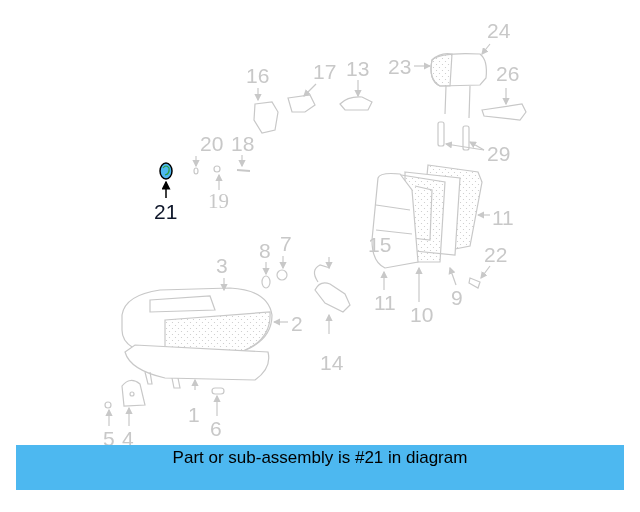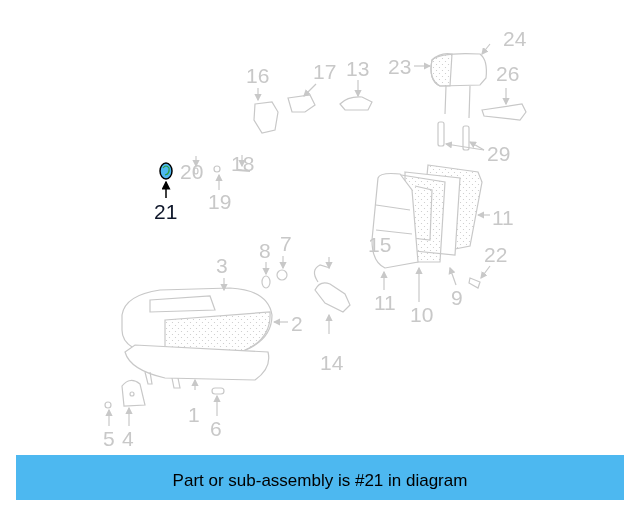--- a/index.html
+++ b/index.html
@@ -1,20 +1,20 @@
 <!DOCTYPE html>
 <html><head>
 <meta charset="utf-8">
 <style>
   html, body { margin: 0; padding: 0; background: #ffffff; }
   body { width: 640px; height: 512px; position: relative; overflow: hidden; font-family: "Liberation Sans", sans-serif; }
   #diagram { position: absolute; left: 0; top: 0; width: 640px; height: 512px; }
   .callout { position: absolute; font-family: "Liberation Sans", sans-serif; font-size: 21px; color: #c8c8c8; line-height: 1; }
   .callout.active { color: #0f172a; }
-  #banner { position: absolute; left: 16px; top: 455px; width: 608px; height: 45px; background: #4db8f0; text-align: center; color: #000; font-size: 17px; line-height: 20px; padding-top: 16px; box-sizing: border-box; }
+  #banner { position: absolute; left: 16px; top: 445px; width: 608px; height: 45px; background: #4db8f0; text-align: center; color: #000; font-size: 17px; line-height: 20px; padding-top: 3px; box-sizing: border-box; }
   #banner div { white-space: nowrap; }
 </style>
 </head>
 <body>
 
 <svg id="diagram" viewBox="0 0 640 512" xmlns="http://www.w3.org/2000/svg">
   <defs>
     <pattern id="dots" width="6" height="6" patternUnits="userSpaceOnUse">
       <circle cx="1.5" cy="1.5" r="0.6" fill="#c8c8c8"></circle>
       <circle cx="4.5" cy="4.5" r="0.6" fill="#c8c8c8"></circle>
@@ -128,26 +128,26 @@
     <span class="callout" style="left: 259px; top: 240px;">8</span>
     <span class="callout" style="left: 451px; top: 287px;">9</span>
     <span class="callout" style="left: 410px; top: 304px;">10</span>
     <span class="callout" style="left: 374px; top: 292px;">11</span>
     <span class="callout" style="left: 492px; top: 207px;">11</span>
     <span class="callout" style="left: 346px; top: 58px;">13</span>
     <span class="callout" style="left: 320px; top: 352px;">14</span>
     <span class="callout" style="left: 320px; top: 234px; margin-left: 48px;">15</span>
     <span class="callout" style="left: 246px; top: 65px;">16</span>
     <span class="callout" style="left: 313px; top: 61px;">17</span>
-    <span class="callout" style="left: 231px; top: 133px; margin-top: 20px;">18</span>
-    <span class="callout" style="left: 208px; top: 191px;">19</span>
-    <span class="callout" style="left: 180px; top: 133px; margin-top: 28px;">20</span>
+    <span class="callout" style="left: 231px; top: 133px;">18</span>
+    <span class="callout" style="left: 208px; top: 191px; font-family: Liberation Serif, serif;">19</span>
+    <span class="callout" style="left: 200px; top: 133px;">20</span>
     <span class="callout active" style="left: 154px; top: 201px;">21</span>
     <span class="callout" style="left: 484px; top: 244px;">22</span>
     <span class="callout" style="left: 388px; top: 56px; text-align: right;">23</span>
-    <span class="callout" style="left: 487px; top: 28px; margin-left: 16px;">24</span>
+    <span class="callout" style="left: 487px; top: 20px;">24</span>
     <span class="callout" style="left: 487px; top: 143px;">29</span>
     <span class="callout" style="left: 496px; top: 63px;">26</span>
   </div>
 
 <div id="banner">
   <div>Part or sub-assembly is #21 in diagram</div>
 </div>
 
 </body></html>

